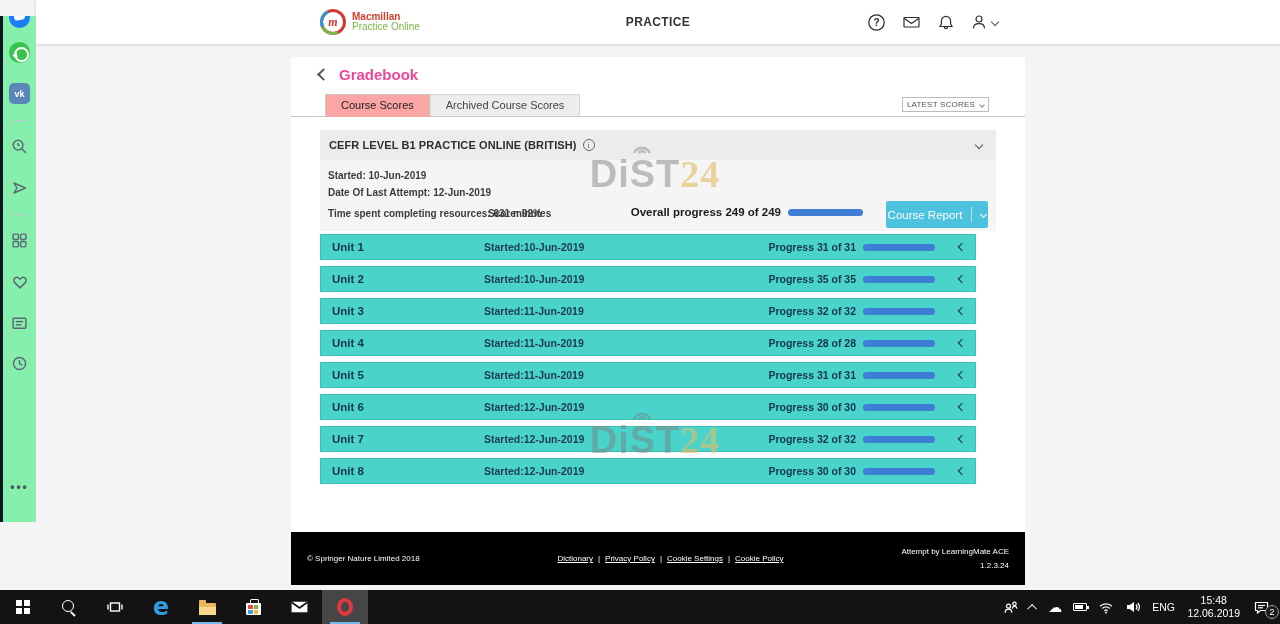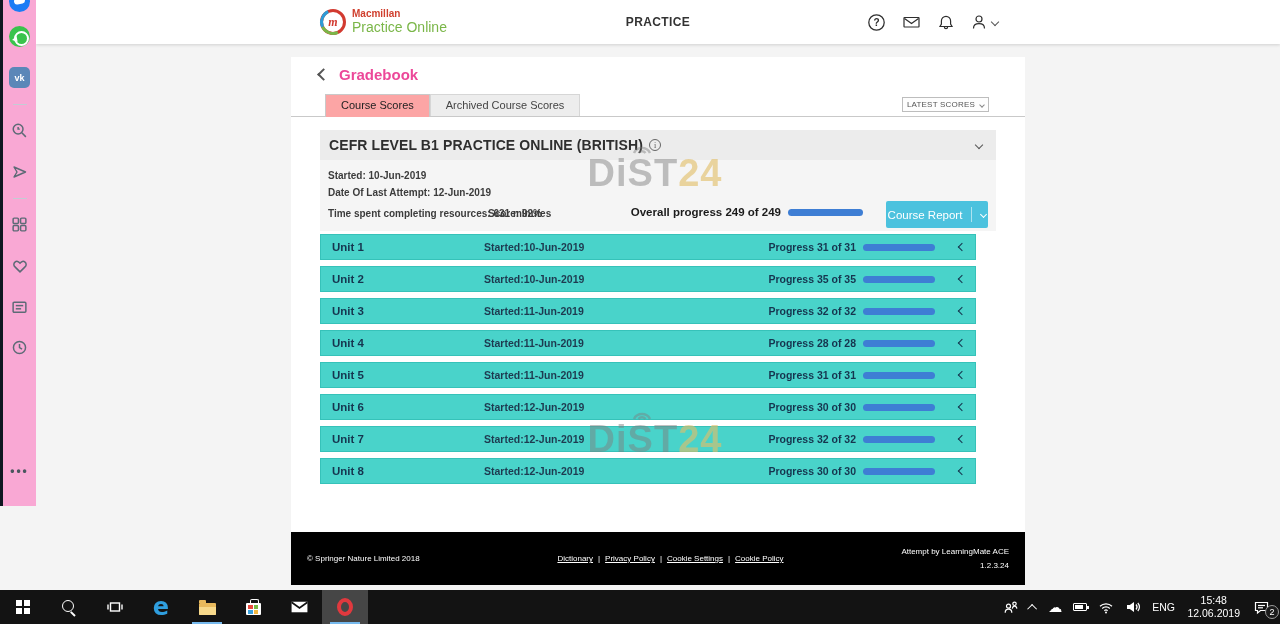--- a/index.html
+++ b/index.html
@@ -1,21 +1,21 @@
 <!DOCTYPE html>
 <html><head>
 <meta charset="utf-8">
 <style>
   * { margin:0; padding:0; box-sizing:border-box; }
   html,body { width:1280px; height:624px; overflow:hidden; }
   body { font-family:"Liberation Sans","DejaVu Sans",sans-serif; }
   .screen { position:relative; width:1280px; height:624px; background:#f4f4f4; overflow:hidden; }
 
   
-  .sidebar { position:absolute; left:0; top:0; width:36px; height:506px; background:#f9a8d4;
+  .sidebar { position:absolute; left:0; top:16px; width:36px; height:506px; background:#86efac;
              border-left:3px solid #0e1721; z-index:6; }
   .sb-items { display:flex; flex-direction:column; align-items:center; }
   .sb-item { height:41px; width:100%; display:flex; align-items:center; justify-content:center; color:#5d6a76; }
   .sb-item.first { height:16px; overflow:hidden; align-items:flex-start; }
   .sb-item.first .sb-msgr { transform:translateY(-9px); }
   .sb-divider { height:12px; }
   .sb-divider i { display:block; width:14px; height:1px; background:#c3ccd4; }
   .sb-msgr { width:21px; height:21px; border-radius:50%; background:#1c7cf5; position:relative; }
   .sb-msgr::after { content:""; position:absolute; left:5px; top:7px; width:11px; height:6px;
                     background:#fff; border-radius:4px; transform:rotate(-12deg); }
@@ -31,21 +31,21 @@
   
   .main-header { position:absolute; left:36px; top:0; width:1244px; height:44px; background:#fff;
                  box-shadow:0 1px 3px rgba(0,0,0,.15); z-index:5; display:flex; align-items:center; }
   .logo { position:absolute; left:284px; display:flex; align-items:center; gap:6px; }
   .logo-mark { width:26px; height:26px; border-radius:50%; border:3px solid #d23a30; position:relative;
                display:flex; align-items:center; justify-content:center; }
   .logo-mark::before { content:""; position:absolute; inset:-3px; border:3px solid transparent;
                        border-bottom-color:#7ab648; border-left-color:#2e9bd6; border-radius:50%; transform:rotate(20deg); }
   .logo-mark i { font-style:italic; font-family:"Liberation Serif",serif; font-weight:bold; color:#d23a30; font-size:12px; }
   .logo-text div:first-child { color:#d0402f; font-size:10px; font-weight:bold; line-height:1.05; }
-  .logo-text div:last-child { color:#7ab648; font-size:14px; line-height:1.05; }
+  .logo-text div:last-child { color:#7ab648; font-size:10px; line-height:1.05; }
   .courses-nav { position:absolute; left:50%; transform:translateX(-50%); font-size:12px; font-weight:bold;
                  color:#333; letter-spacing:.4px; }
   .header-icons { position:absolute; right:282px; display:flex; align-items:center; gap:15px; }
   .hicon { display:flex; align-items:center; }
   .hicon svg { stroke:#2e2e2e; fill:none; stroke-width:1.2; }
   .chev { display:inline-block; width:6px; height:6px; border-right:1.4px solid #555; border-bottom:1.4px solid #555; }
   .chev.down { transform:rotate(45deg); }
 
   
   .content-col { position:absolute; left:291px; top:57px; width:734px; height:528px; background:#fff; z-index:1; }
@@ -58,21 +58,21 @@
          border:1px solid #d6d6d6; border-bottom:none; }
   .tab.active { background:#fca5a5; border-color:#c9c9c9; height:23px; margin-bottom:-1px; color:#222; }
   .filter-select { position:absolute; top:40px; right:36px; display:flex; align-items:center; gap:5px;
                    border:1px solid #bdbdbd; background:#fdfdfd; font-size:8px; color:#555;
                    padding:2px 4px; letter-spacing:.2px; }
   .filter-select .chev { width:4px; height:4px; border-color:#888; }
 
   
   .course-panel { position:absolute; top:73px; left:29px; width:676px; }
   .panel-header { height:30px; background:#ececec; display:flex; align-items:center; padding:0 14px 0 9px; }
-  .panel-title { font-size:14px; font-weight:bold; color:#2e2e2e; letter-spacing:.1px; }
+  .panel-title { font-size:11px; font-weight:bold; color:#2e2e2e; letter-spacing:.1px; }
   .info-icon { width:12px; height:12px; border:1px solid #666; border-radius:50%; color:#555; font-size:8px;
                display:flex; align-items:center; justify-content:center; margin-left:6px; font-family:"Liberation Serif",serif; }
   .panel-header .chev { margin-left:auto; border-color:#555; }
   .panel-stats { position:relative; height:71px; background:#f5f5f5; font-size:10px; font-weight:bold; color:#3c3c3c; }
   .stat-started { position:absolute; top:10px; left:8px; }
   .stat-last { position:absolute; top:27px; left:8px; }
   .stat-time { position:absolute; top:48px; left:8px; }
   .stat-score { position:absolute; top:48px; left:168px; }
   .overall-label { position:absolute; top:46px; right:215px; font-size:11.5px; color:#1b1b1b; white-space:nowrap; }
   .overall-bar { position:absolute; top:49px; right:133px; width:75px; height:7px; border-radius:4px; background:#3e7ed4; }
@@ -98,21 +98,21 @@
                  display:flex; align-items:center; padding:0 16px; font-size:8px; }
   .f-left { width:175px; }
   .f-center { flex:1; text-align:center; }
   .f-center a { color:#fff; text-decoration:underline; cursor:pointer; }
   .f-center .sep { margin:0 5px; text-decoration:none; }
   .f-right { width:150px; text-align:right; line-height:1.7; }
 
   
   .wm { position:absolute; left:565px; width:180px; text-align:center; z-index:10; pointer-events:none;
         font-size:38px; font-weight:bold; color:rgba(125,125,125,.48); letter-spacing:1px; }
-  .wm .accent { color:rgba(226,191,104,.62); }
+  .wm .accent { color:rgba(226,191,104,.62);font-family:Liberation Serif, serif; }
   .wm svg { position:absolute; top:-15px; left:64px; }
   .wm1 { top:152px; } .wm2 { top:418px; }
 
   
   .taskbar { position:absolute; left:0; bottom:0; width:1280px; height:34px; background:#131313;
              display:flex; align-items:stretch; z-index:20; }
   .tb-left { display:flex; }
   .tb-btn { width:46px; display:flex; align-items:center; justify-content:center; position:relative; cursor:pointer; }
   .tb-btn.running::after { content:""; position:absolute; bottom:0; left:8px; right:8px; height:2px; background:#76b9ed; }
   .tb-btn.active { background:#464646; }

